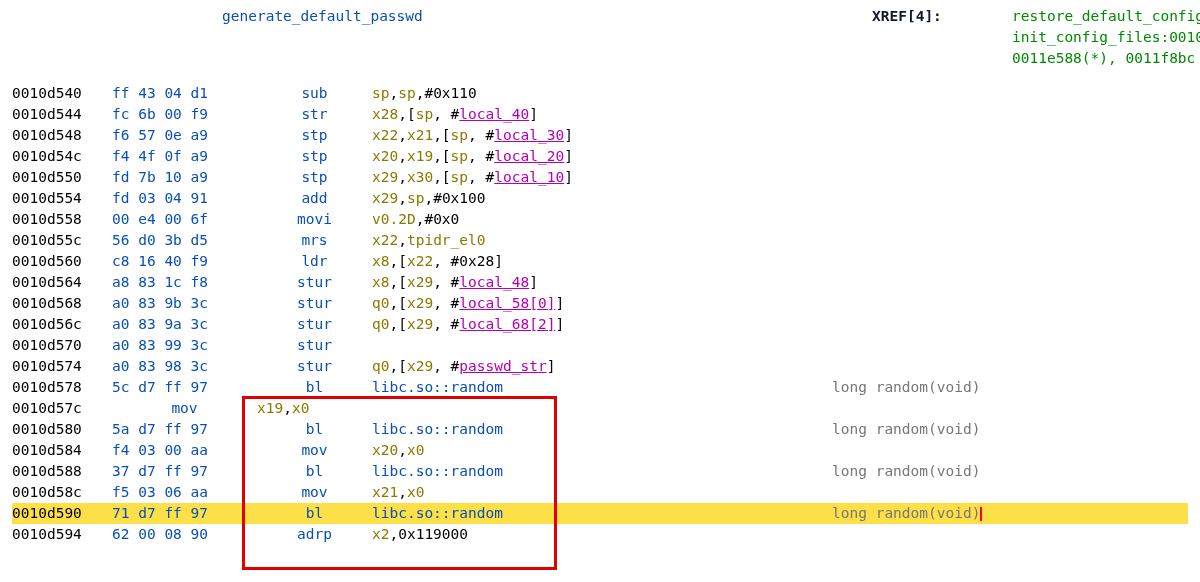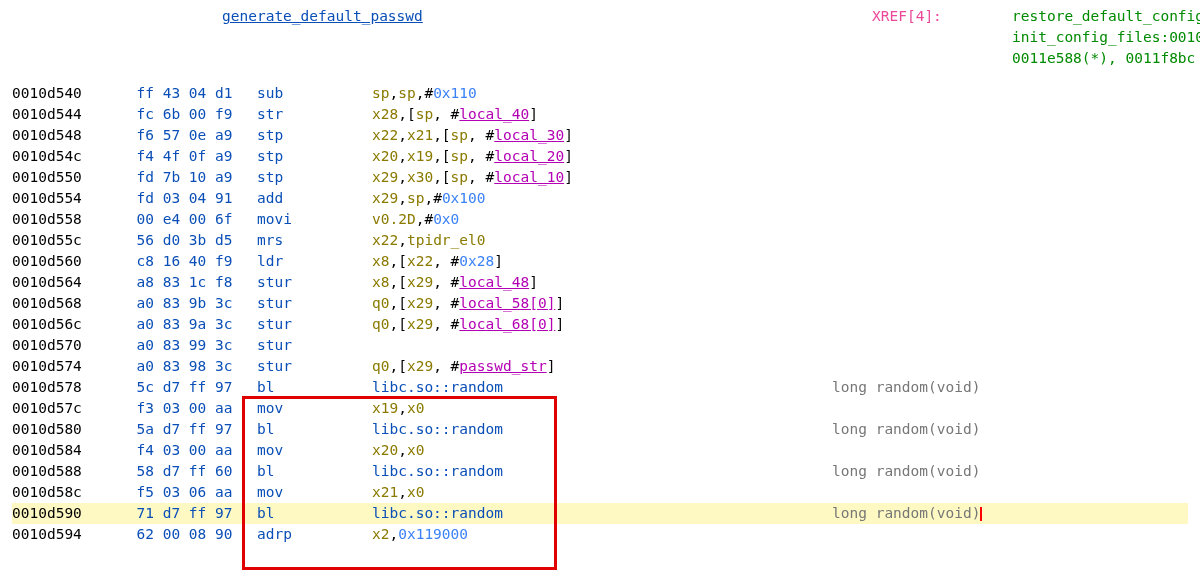--- a/index.html
+++ b/index.html
@@ -14,35 +14,35 @@
     line-height: 1.45;
     padding: 6px 12px;
   }
   .header {
     display: grid;
     grid-template-columns: 650px 140px 1fr;
     padding-left: 210px;
     margin-bottom: 14px;
     align-items: start;
   }
-  .fn-name { color: #0a4fb7; text-decoration: underline; }
-  .xref-label { color: #ec4899; }
+  .fn-name { color: #0a4fb7; }
+  .xref-label { color: #0f172a; font-weight: bold; }
   .xref-list { color: #008a00; }
   .row {
     display: grid;
     grid-template-columns: 100px 145px 115px 260px 1fr;
     white-space: pre;
   }
-  .row.hl { background: #fef9c3; }
+  .row.hl { background: #fde047; }
   .addr { color: #000; }
-  .bytes { color: #0a4fb7; text-align: center; }
-  .mnemonic { color: #0a4fb7; }
+  .bytes { color: #0a4fb7; }
+  .mnemonic { color: #0a4fb7; text-align: center; }
   .operands { }
   .reg { color: #8a7a00; } 
-  .num { color: #3b82f6; } 
+  .num { color: #000000; } 
   .loc { color: #b400b4; text-decoration: underline; } 
   .func { color: #0a4fb7; }
   .punct { color: #000; }
   .annot { color: #777; padding-left: 200px; }
   .annot .cursor { border-right: 2px solid #f00; display:inline-block; height: 14px; vertical-align: middle; }
   .red-box {
     position: absolute;
     border: 3px solid #e00000;
     left: 230px;
     top: 390px;
@@ -70,27 +70,27 @@
       <div class="row"><span class="addr">0010d544</span><span class="bytes">fc 6b 00 f9</span><span class="mnemonic">str</span><span class="operands"><span class="reg">x28</span><span class="punct">,[</span><span class="reg">sp</span><span class="punct">, #</span><span class="loc">local_40</span><span class="punct">]</span></span><span class="annot"></span></div>
       <div class="row"><span class="addr">0010d548</span><span class="bytes">f6 57 0e a9</span><span class="mnemonic">stp</span><span class="operands"><span class="reg">x22</span><span class="punct">,</span><span class="reg">x21</span><span class="punct">,[</span><span class="reg">sp</span><span class="punct">, #</span><span class="loc">local_30</span><span class="punct">]</span></span><span class="annot"></span></div>
       <div class="row"><span class="addr">0010d54c</span><span class="bytes">f4 4f 0f a9</span><span class="mnemonic">stp</span><span class="operands"><span class="reg">x20</span><span class="punct">,</span><span class="reg">x19</span><span class="punct">,[</span><span class="reg">sp</span><span class="punct">, #</span><span class="loc">local_20</span><span class="punct">]</span></span><span class="annot"></span></div>
       <div class="row"><span class="addr">0010d550</span><span class="bytes">fd 7b 10 a9</span><span class="mnemonic">stp</span><span class="operands"><span class="reg">x29</span><span class="punct">,</span><span class="reg">x30</span><span class="punct">,[</span><span class="reg">sp</span><span class="punct">, #</span><span class="loc">local_10</span><span class="punct">]</span></span><span class="annot"></span></div>
       <div class="row"><span class="addr">0010d554</span><span class="bytes">fd 03 04 91</span><span class="mnemonic">add</span><span class="operands"><span class="reg">x29</span><span class="punct">,</span><span class="reg">sp</span><span class="punct">,#</span><span class="num">0x100</span></span><span class="annot"></span></div>
       <div class="row"><span class="addr">0010d558</span><span class="bytes">00 e4 00 6f</span><span class="mnemonic">movi</span><span class="operands"><span class="reg">v0.2D</span><span class="punct">,#</span><span class="num">0x0</span></span><span class="annot"></span></div>
       <div class="row"><span class="addr">0010d55c</span><span class="bytes">56 d0 3b d5</span><span class="mnemonic">mrs</span><span class="operands"><span class="reg">x22</span><span class="punct">,</span><span class="reg">tpidr_el0</span></span><span class="annot"></span></div>
       <div class="row"><span class="addr">0010d560</span><span class="bytes">c8 16 40 f9</span><span class="mnemonic">ldr</span><span class="operands"><span class="reg">x8</span><span class="punct">,[</span><span class="reg">x22</span><span class="punct">, #</span><span class="num">0x28</span><span class="punct">]</span></span><span class="annot"></span></div>
       <div class="row"><span class="addr">0010d564</span><span class="bytes">a8 83 1c f8</span><span class="mnemonic">stur</span><span class="operands"><span class="reg">x8</span><span class="punct">,[</span><span class="reg">x29</span><span class="punct">, #</span><span class="loc">local_48</span><span class="punct">]</span></span><span class="annot"></span></div>
       <div class="row"><span class="addr">0010d568</span><span class="bytes">a0 83 9b 3c</span><span class="mnemonic">stur</span><span class="operands"><span class="reg">q0</span><span class="punct">,[</span><span class="reg">x29</span><span class="punct">, #</span><span class="loc">local_58[0]</span><span class="punct">]</span></span><span class="annot"></span></div>
-      <div class="row"><span class="addr">0010d56c</span><span class="bytes">a0 83 9a 3c</span><span class="mnemonic">stur</span><span class="operands"><span class="reg">q0</span><span class="punct">,[</span><span class="reg">x29</span><span class="punct">, #</span><span class="loc">local_68[0]</span><span class="punct">]</span></span><span class="annot"></span></div>
+      <div class="row"><span class="addr">0010d56c</span><span class="bytes">a0 83 9a 3c</span><span class="mnemonic">stur</span><span class="operands"><span class="reg">q0</span><span class="punct">,[</span><span class="reg">x29</span><span class="punct">, #</span><span class="loc">local_68[2]</span><span class="punct">]</span></span><span class="annot"></span></div>
       <div class="row"><span class="addr">0010d570</span><span class="bytes">a0 83 99 3c</span><span class="mnemonic">stur</span><span class="annot"></span></div>
       <div class="row"><span class="addr">0010d574</span><span class="bytes">a0 83 98 3c</span><span class="mnemonic">stur</span><span class="operands"><span class="reg">q0</span><span class="punct">,[</span><span class="reg">x29</span><span class="punct">, #</span><span class="loc">passwd_str</span><span class="punct">]</span></span><span class="annot"></span></div>
       <div class="row"><span class="addr">0010d578</span><span class="bytes">5c d7 ff 97</span><span class="mnemonic">bl</span><span class="operands"><span class="func">libc.so::random</span></span><span class="annot">long random(void)</span></div>
-      <div class="row"><span class="addr">0010d57c</span><span class="bytes">f3 03 00 aa</span><span class="mnemonic">mov</span><span class="operands"><span class="reg">x19</span><span class="punct">,</span><span class="reg">x0</span></span><span class="annot"></span></div>
+      <div class="row"><span class="addr">0010d57c</span><span class="mnemonic">mov</span><span class="operands"><span class="reg">x19</span><span class="punct">,</span><span class="reg">x0</span></span><span class="annot"></span></div>
       <div class="row"><span class="addr">0010d580</span><span class="bytes">5a d7 ff 97</span><span class="mnemonic">bl</span><span class="operands"><span class="func">libc.so::random</span></span><span class="annot">long random(void)</span></div>
       <div class="row"><span class="addr">0010d584</span><span class="bytes">f4 03 00 aa</span><span class="mnemonic">mov</span><span class="operands"><span class="reg">x20</span><span class="punct">,</span><span class="reg">x0</span></span><span class="annot"></span></div>
-      <div class="row"><span class="addr">0010d588</span><span class="bytes">58 d7 ff 60</span><span class="mnemonic">bl</span><span class="operands"><span class="func">libc.so::random</span></span><span class="annot">long random(void)</span></div>
+      <div class="row"><span class="addr">0010d588</span><span class="bytes">37 d7 ff 97</span><span class="mnemonic">bl</span><span class="operands"><span class="func">libc.so::random</span></span><span class="annot">long random(void)</span></div>
       <div class="row"><span class="addr">0010d58c</span><span class="bytes">f5 03 06 aa</span><span class="mnemonic">mov</span><span class="operands"><span class="reg">x21</span><span class="punct">,</span><span class="reg">x0</span></span><span class="annot"></span></div>
       <div class="row hl"><span class="addr">0010d590</span><span class="bytes">71 d7 ff 97</span><span class="mnemonic">bl</span><span class="operands"><span class="func">libc.so::random</span></span><span class="annot">long random(void)<span class="cursor"></span></span></div>
       <div class="row"><span class="addr">0010d594</span><span class="bytes">62 00 08 90</span><span class="mnemonic">adrp</span><span class="operands"><span class="reg">x2</span><span class="punct">,</span><span class="num">0x119000</span></span><span class="annot"></span></div>
     </div>
 
   <div class="red-box"></div>
 </div>
 
 </body></html>

